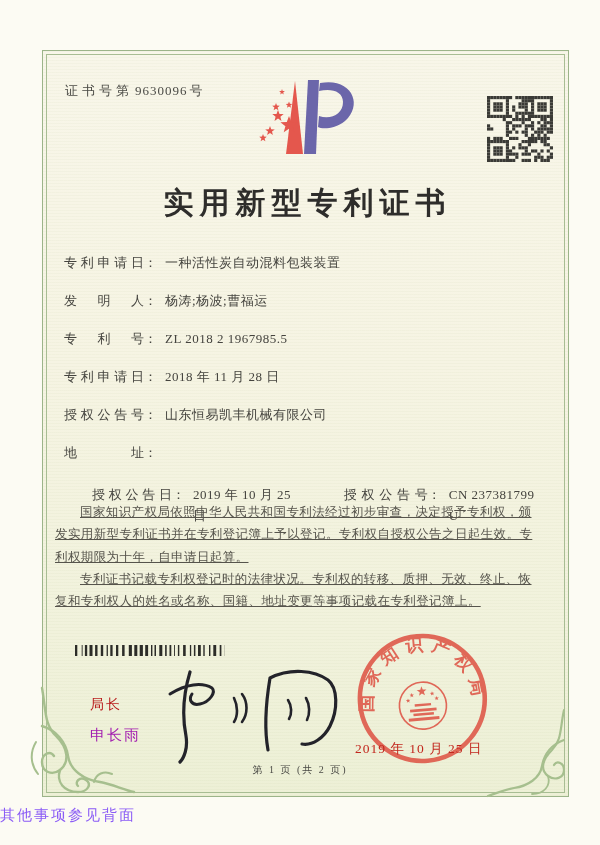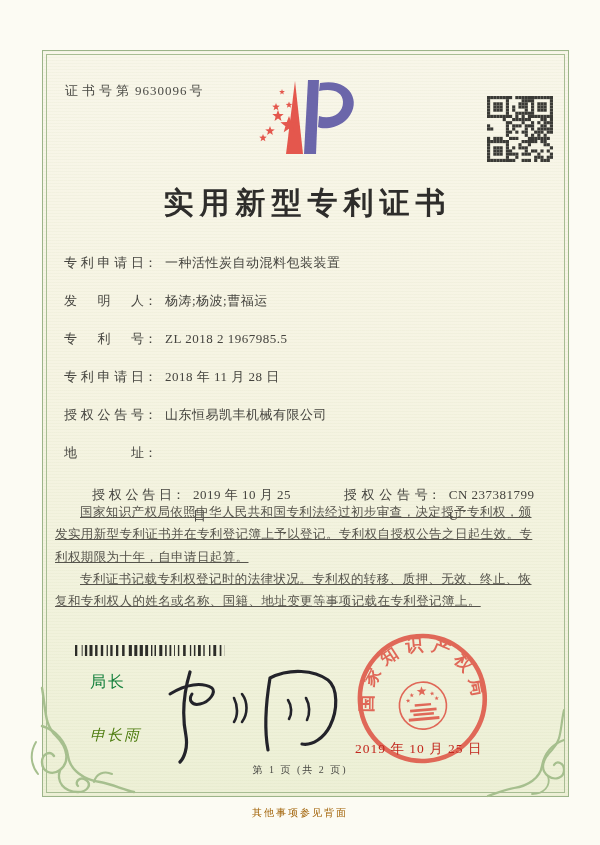--- a/index.html
+++ b/index.html
@@ -33,29 +33,29 @@
   .fvalue{letter-spacing:0.5px;}
   #grant-row{display:flex;font-size:13px;line-height:21px;margin-top:21px;color:#45443f;margin-left:28px;}
   #grant-no{margin-left:42px;display:flex;}
   #grant-no .flabel{width:84px;}
 
   #paras{left:55px;top:501px;width:478px;font-size:12.5px;line-height:1.78;color:#56544c;text-decoration:underline;}
   #paras p{margin:0;text-indent:2em;letter-spacing:0.4px;}
 
   #barcode{left:75px;top:642px;width:150px;height:11px;}
 
-  #signer-title{left:90px;top:672px;font-size:16px;color:#15803d;letter-spacing:2px;}
-  #signer-name{left:90px;top:726px;font-size:15px;color:#4d7c0f;letter-spacing:2px;font-style:italic;}
+  #signer-title{left:90px;top:696px;font-size:14px;color:#b91c1c;letter-spacing:2px;}
+  #signer-name{left:90px;top:726px;font-size:15px;color:#a21caf;letter-spacing:2px;}
   #signature{left:142px;top:658px;}
 
   #seal{left:356px;top:632px;transform:rotate(-5deg);opacity:0.93;}
   #seal-date{left:355px;top:740px;font-size:13.5px;color:#c2271d;letter-spacing:1px;z-index:5;}
 
   #page-num{left:0;right:0;top:763px;text-align:center;font-size:10px;color:#4a4a45;letter-spacing:2px;}
-  #back-note{left:0;right:0;top:806px;text-align:center;font-size:10px;color:#a16207;letter-spacing:2px;}
+  #back-note{left:0;right:0;top:806px;font-size:15px;color:#8b5cf6;letter-spacing:2px;}
 
   .ornament{pointer-events:none;}
   #orn-bl{left:16px;top:686px;}
   #orn-br{left:486px;top:708px;transform:scaleX(-1);}
 </style>
 </head>
 <body>
 
 <div id="page">
 

